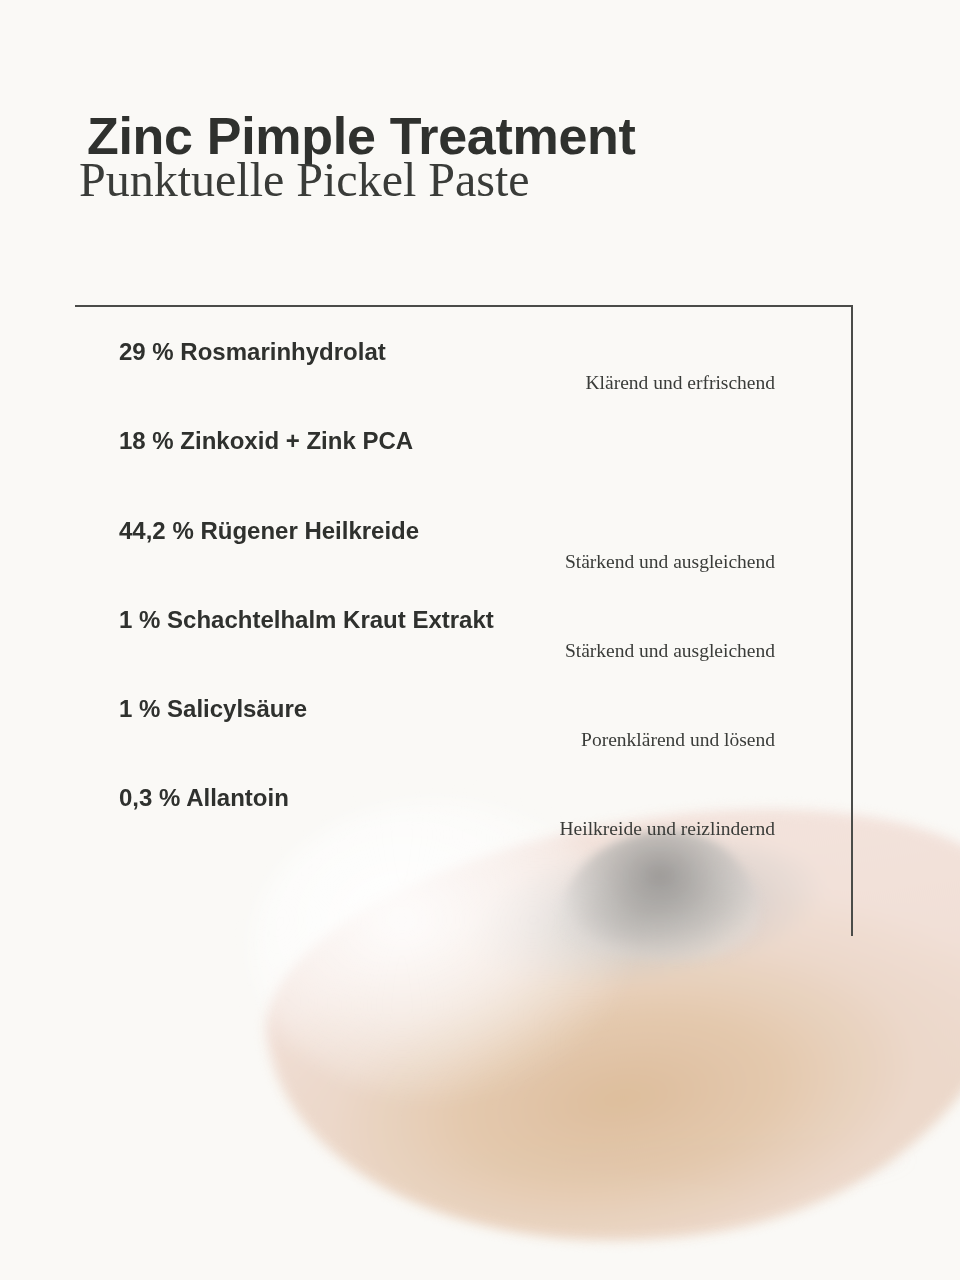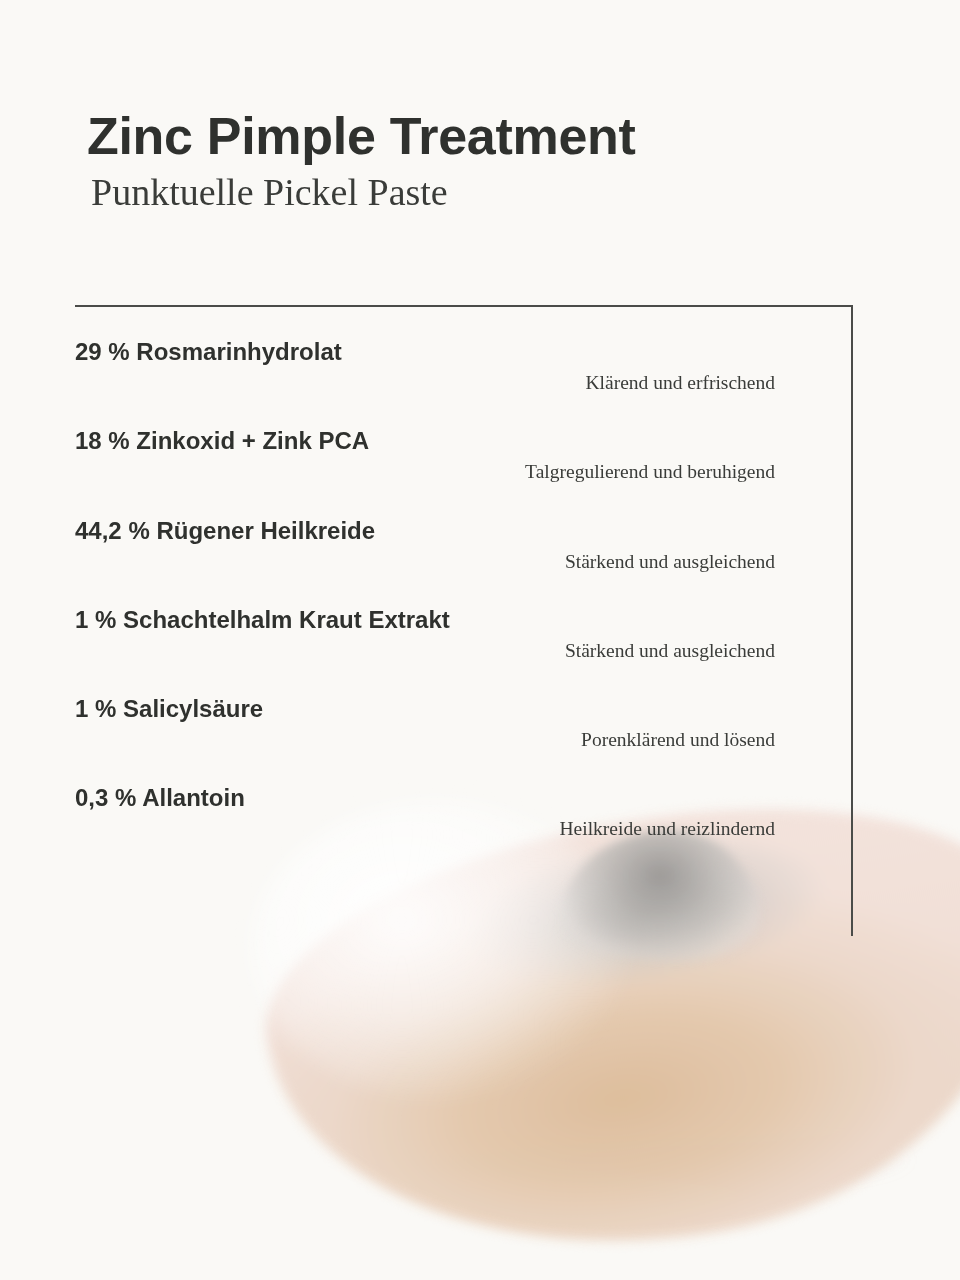--- a/index.html
+++ b/index.html
@@ -25,24 +25,24 @@
       letter-spacing: -0.3px;
       color: #2f312e;
       margin: 12px;
     }
     .subtitle {
       position: absolute;
       left: 75px;
       top: 152px;
       font-family: "Liberation Serif", serif;
       font-weight: 400;
-      font-size: 38px;
+      font-size: 48px;
       line-height: 48px;
       color: #3a3c39;
-      margin: 16px;
+      margin: 4px;
     }
     .frame-top {
       position: absolute;
       left: 75px;
       top: 305px;
       width: 777px;
       height: 1.5px;
       background: #4a4c49;
     }
     .frame-right {
@@ -56,20 +56,21 @@
     }
     .ingredients {
       position: absolute;
       left: 75px;
       top: 335px;
       width: 700px;
       z-index: 4;
     }
     .ingredient {
       height: 89.3px;
+      margin-left: 44px;
     }
     .ing-name {
       font-family: "Liberation Sans", sans-serif;
       font-weight: 700;
       font-size: 24px;
       line-height: 34px;
       color: #2f312e;
       display: block;
       white-space: nowrap;
     }
@@ -163,21 +164,20 @@
   <div class="blob-peak"></div>
 </div>
 
 <div class="ingredients">
   <div class="ingredient">
     <span class="ing-name">29 % Rosmarinhydrolat</span>
     <span class="ing-desc">Klärend und erfrischend</span>
   </div>
   <div class="ingredient">
     <span class="ing-name">18 % Zinkoxid + Zink PCA</span>
-    <span class="ing-desc">Talgregulierend und beruhigend</span>
   </div>
   <div class="ingredient">
     <span class="ing-name">44,2 % Rügener Heilkreide</span>
     <span class="ing-desc">Stärkend und ausgleichend</span>
   </div>
   <div class="ingredient">
     <span class="ing-name">1 % Schachtelhalm Kraut Extrakt</span>
     <span class="ing-desc">Stärkend und ausgleichend</span>
   </div>
   <div class="ingredient">

